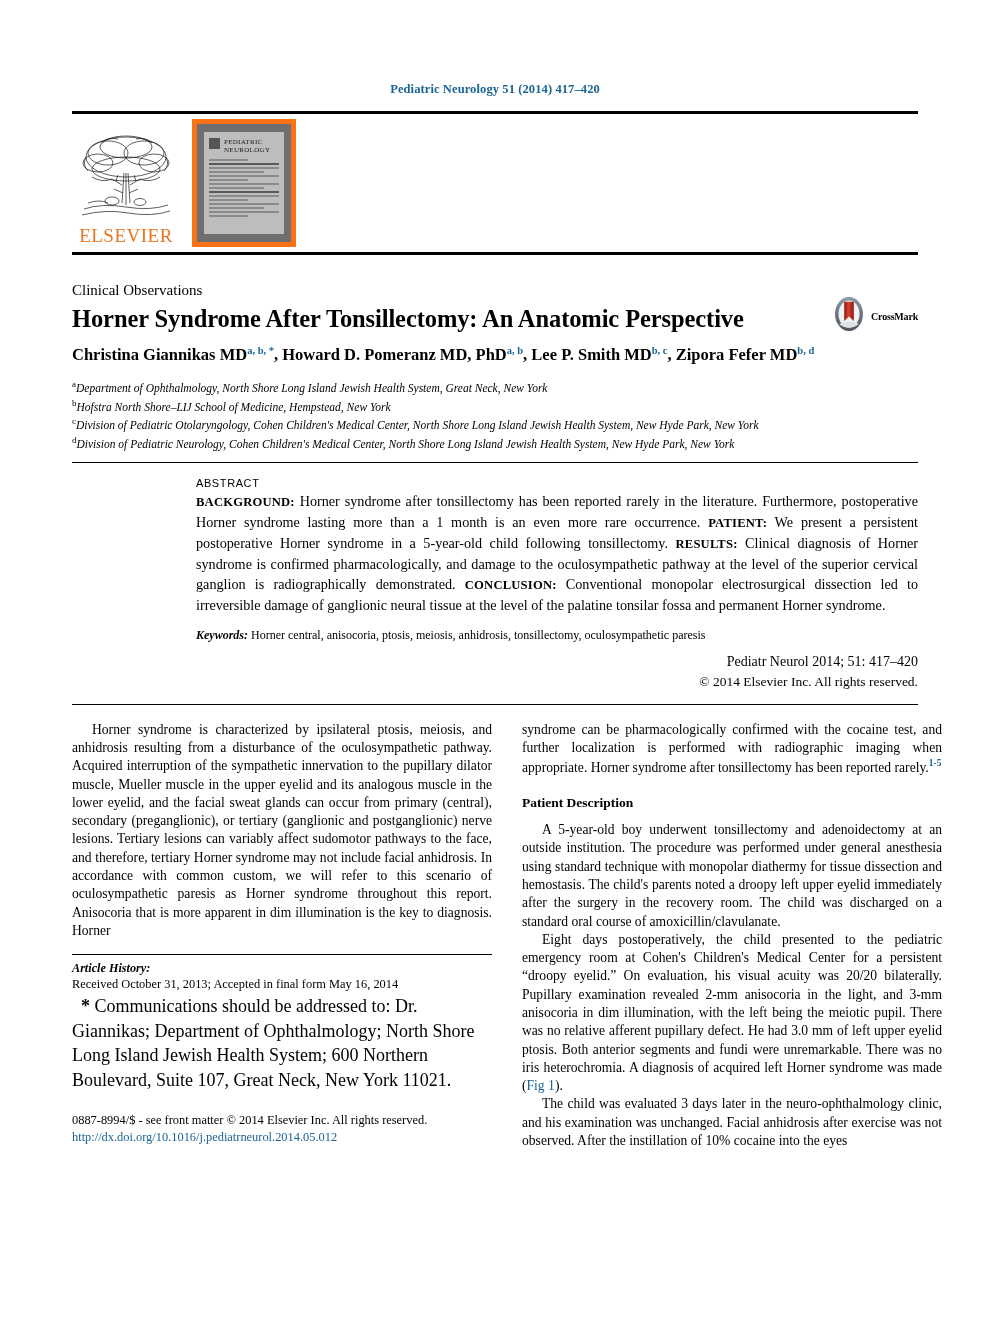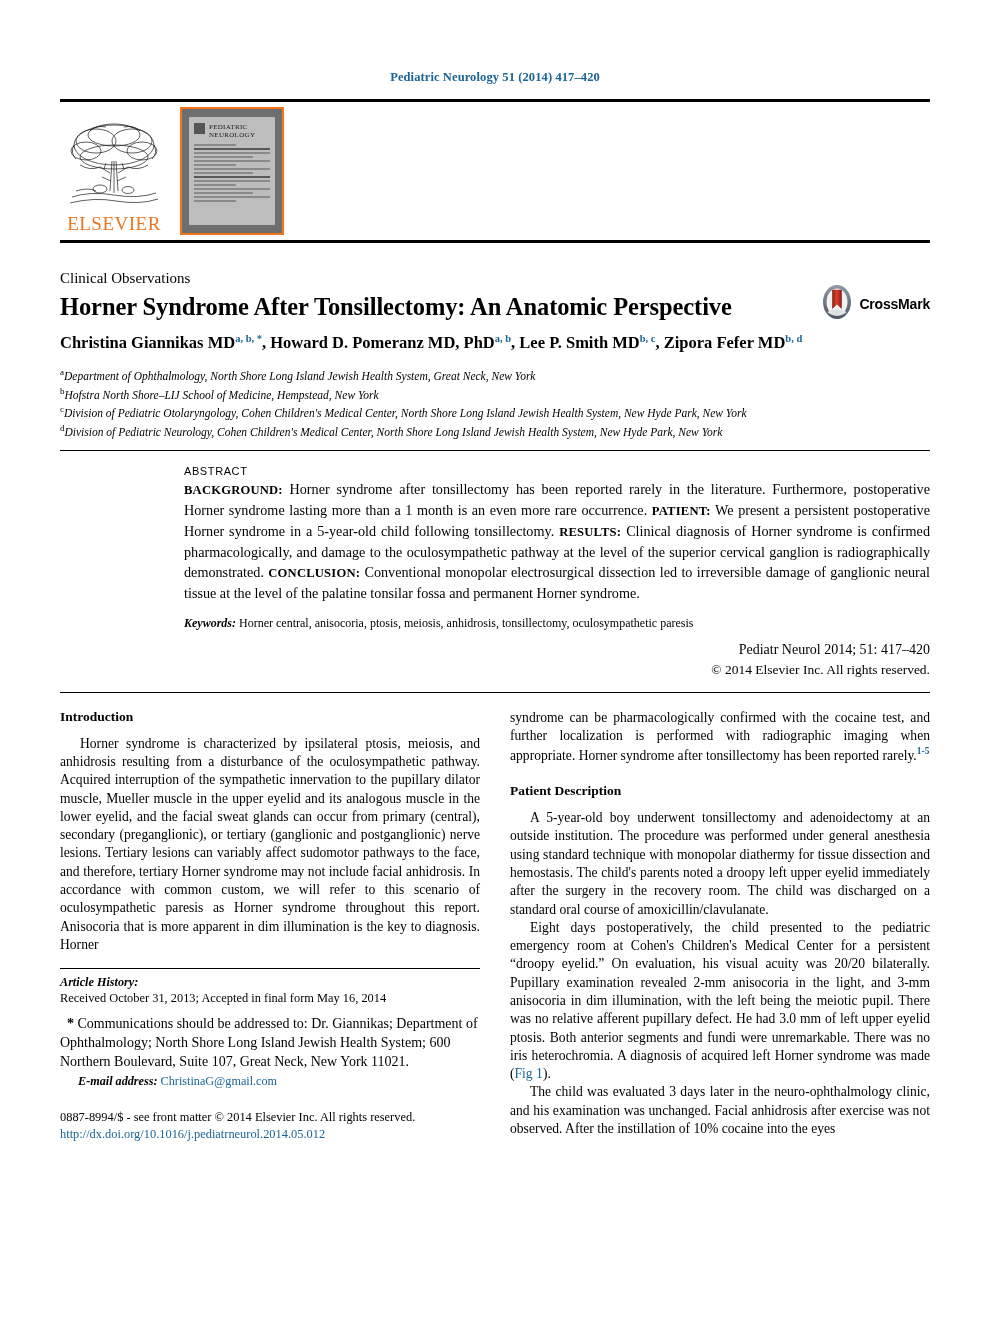--- a/index.html
+++ b/index.html
@@ -6,21 +6,21 @@
   html, body { margin: 0; padding: 0; }
   body {
     width: 990px;
     height: 1320px;
     background: #ffffff;
     font-family: "Liberation Serif", "DejaVu Serif", serif;
     color: #000000;
     position: relative;
     overflow: hidden;
   }
-  .page { position: relative; width: 990px; height: 1320px; padding: 0; }
+  .page { position: relative; width: 990px; height: 1320px; padding: 12px; }
 
   
   .running-head {
     text-align: center;
     color: #1a6496;
     font-size: 12.5px;
     font-weight: bold;
     letter-spacing: .1px;
     padding-top: 70px;
   }
@@ -74,21 +74,21 @@
   .homepage-line {
     font-size: 12.5px;
     font-family: "Liberation Sans", sans-serif;
     letter-spacing: 1.1px;
   }
   .cover-thumb {
     flex: 0 0 104px;
     width: 104px;
     margin-left: 12px;
     background: #6e6e6e;
-    border: 2px solid #f97316;
+    border: 5px solid #f97316;
     padding: 8px 7px;
     display: flex;
     flex-direction: column;
     align-self: center;
     height: 128px;
   }
   .cover-inner { background:#bdbdbd; width:100%; height:100%; padding:6px 5px; display:flex; flex-direction:column; }
   .cover-top { display:flex; align-items:flex-start; gap:4px; }
   .cover-mark { width:11px; height:11px; background:#555; flex:0 0 11px; }
   .cover-title { font-size:7px; line-height:8px; color:#1a1a1a; font-family:"Liberation Serif", serif; letter-spacing:.3px; }
@@ -117,21 +117,21 @@
   }
   .authors sup { color: #1a6496; font-size: 10.5px; font-weight: bold; }
   .crossmark {
     position: absolute;
     right: 0;
     top: 14px;
     display: flex;
     align-items: center;
     gap: 4px;
   }
-  .crossmark-word { font-size: 14px; font-weight: bold; font-family:Liberation Sans, sans-serif; letter-spacing: -.2px; }
+  .crossmark-word { font-size: 10px; font-weight: bold; font-family:Liberation Serif, serif; letter-spacing: -.2px; }
 
   .affiliations { margin: 12px 60px 0 60px; font-size: 11.5px; font-style: italic; line-height: 1.45; max-width: 790px; }
   .affiliations div { margin: 0; }
   .affiliations sup { font-style: normal; font-size: 9px; }
 
   .rule-after-affil { margin: 10px 60px 0 60px; border-top: 1.6px solid #000; }
 
   
   .abstract-wrap { margin: 14px 60px 0 60px; display: flex; }
   .abstract-spacer { flex: 0 0 124px; }
@@ -157,21 +157,21 @@
   .head2.spaced { margin-top: 18px; }
   p.body { font-size: 13.6px; line-height: 1.345; text-align: justify; margin: 0; text-indent: 20px; }
   p.body.cont { text-indent: 20px; }
   sup.ref { color: #1a6496; font-size: 9.5px; font-weight: bold; }
   a.link { color: #1a6496; text-decoration: none; }
 
   
   .foot-rule { border-top: 1.3px solid #000; margin: 14px 0 6px 0; width: 100%; }
   .art-hist { font-size: 12.2px; font-style: italic; font-weight: bold; }
   .art-hist-dates { font-size: 12.4px; margin-top: 1px; }
-  .corresp { font-size: 14px; line-height: 1.36; margin-top: 8px; }
+  .corresp { font-size: 18px; line-height: 1.36; margin-top: 2px; }
   .corresp .star { font-weight: bold; }
   .email { font-size: 12.2px; margin-top: 3px; padding-left: 18px; }
   .email em { font-style: italic; font-weight: bold; }
   .issn-block { margin-top: 20px; font-size: 12.4px; line-height: 1.38; }
 </style>
 </head>
 <body>
 
 <div class="page">
 
@@ -287,28 +287,26 @@
       <div class="cite-line">Pediatr Neurol 2014; 51: 417–420</div>
       <div class="copy-line">© 2014 Elsevier Inc. All rights reserved.</div>
     </div>
   </div>
 
   <div class="rule-after-abstract"></div>
 
   <div class="columns">
 
     <div class="col">
-      <div class="head2">Introduction</div>
       <p class="body">Horner syndrome is characterized by ipsilateral ptosis, meiosis, and anhidrosis resulting from a disturbance of the oculosympathetic pathway. Acquired interruption of the sympathetic innervation to the pupillary dilator muscle, Mueller muscle in the upper eyelid and its analogous muscle in the lower eyelid, and the facial sweat glands can occur from primary (central), secondary (preganglionic), or tertiary (ganglionic and postganglionic) nerve lesions. Tertiary lesions can variably affect sudomotor pathways to the face, and therefore, tertiary Horner syndrome may not include facial anhidrosis. In accordance with common custom, we will refer to this scenario of oculosympathetic paresis as Horner syndrome throughout this report. Anisocoria that is more apparent in dim illumination is the key to diagnosis. Horner</p>
 
       <div class="foot-rule"></div>
       <div class="art-hist">Article History:</div>
       <div class="art-hist-dates">Received October 31, 2013; Accepted in final form May 16, 2014</div>
       <div class="corresp"><span class="star">&nbsp;&nbsp;*&nbsp;</span><span>Communications should be addressed to: Dr. Giannikas; Department of Ophthalmology; North Shore Long Island Jewish Health System; 600 Northern Boulevard, Suite 107, Great Neck, New York 11021.</span></div>
-      <div class="email"><em>E-mail address:</em> <a class="link" href="#">ChristinaG@gmail.com</a></div>
 
       <div class="issn-block">
         <div>0887-8994/$ - see front matter © 2014 Elsevier Inc. All rights reserved.</div>
         <a class="link" href="#">http://dx.doi.org/10.1016/j.pediatrneurol.2014.05.012</a>
       </div>
     </div>
 
     <div class="col">
       <p class="body" style="text-indent:0"><span>syndrome can be pharmacologically confirmed with the cocaine test, and further localization is performed with radiographic imaging when appropriate. Horner syndrome after tonsillectomy has been reported rarely.</span><sup class="ref">1-5</sup></p>
 

